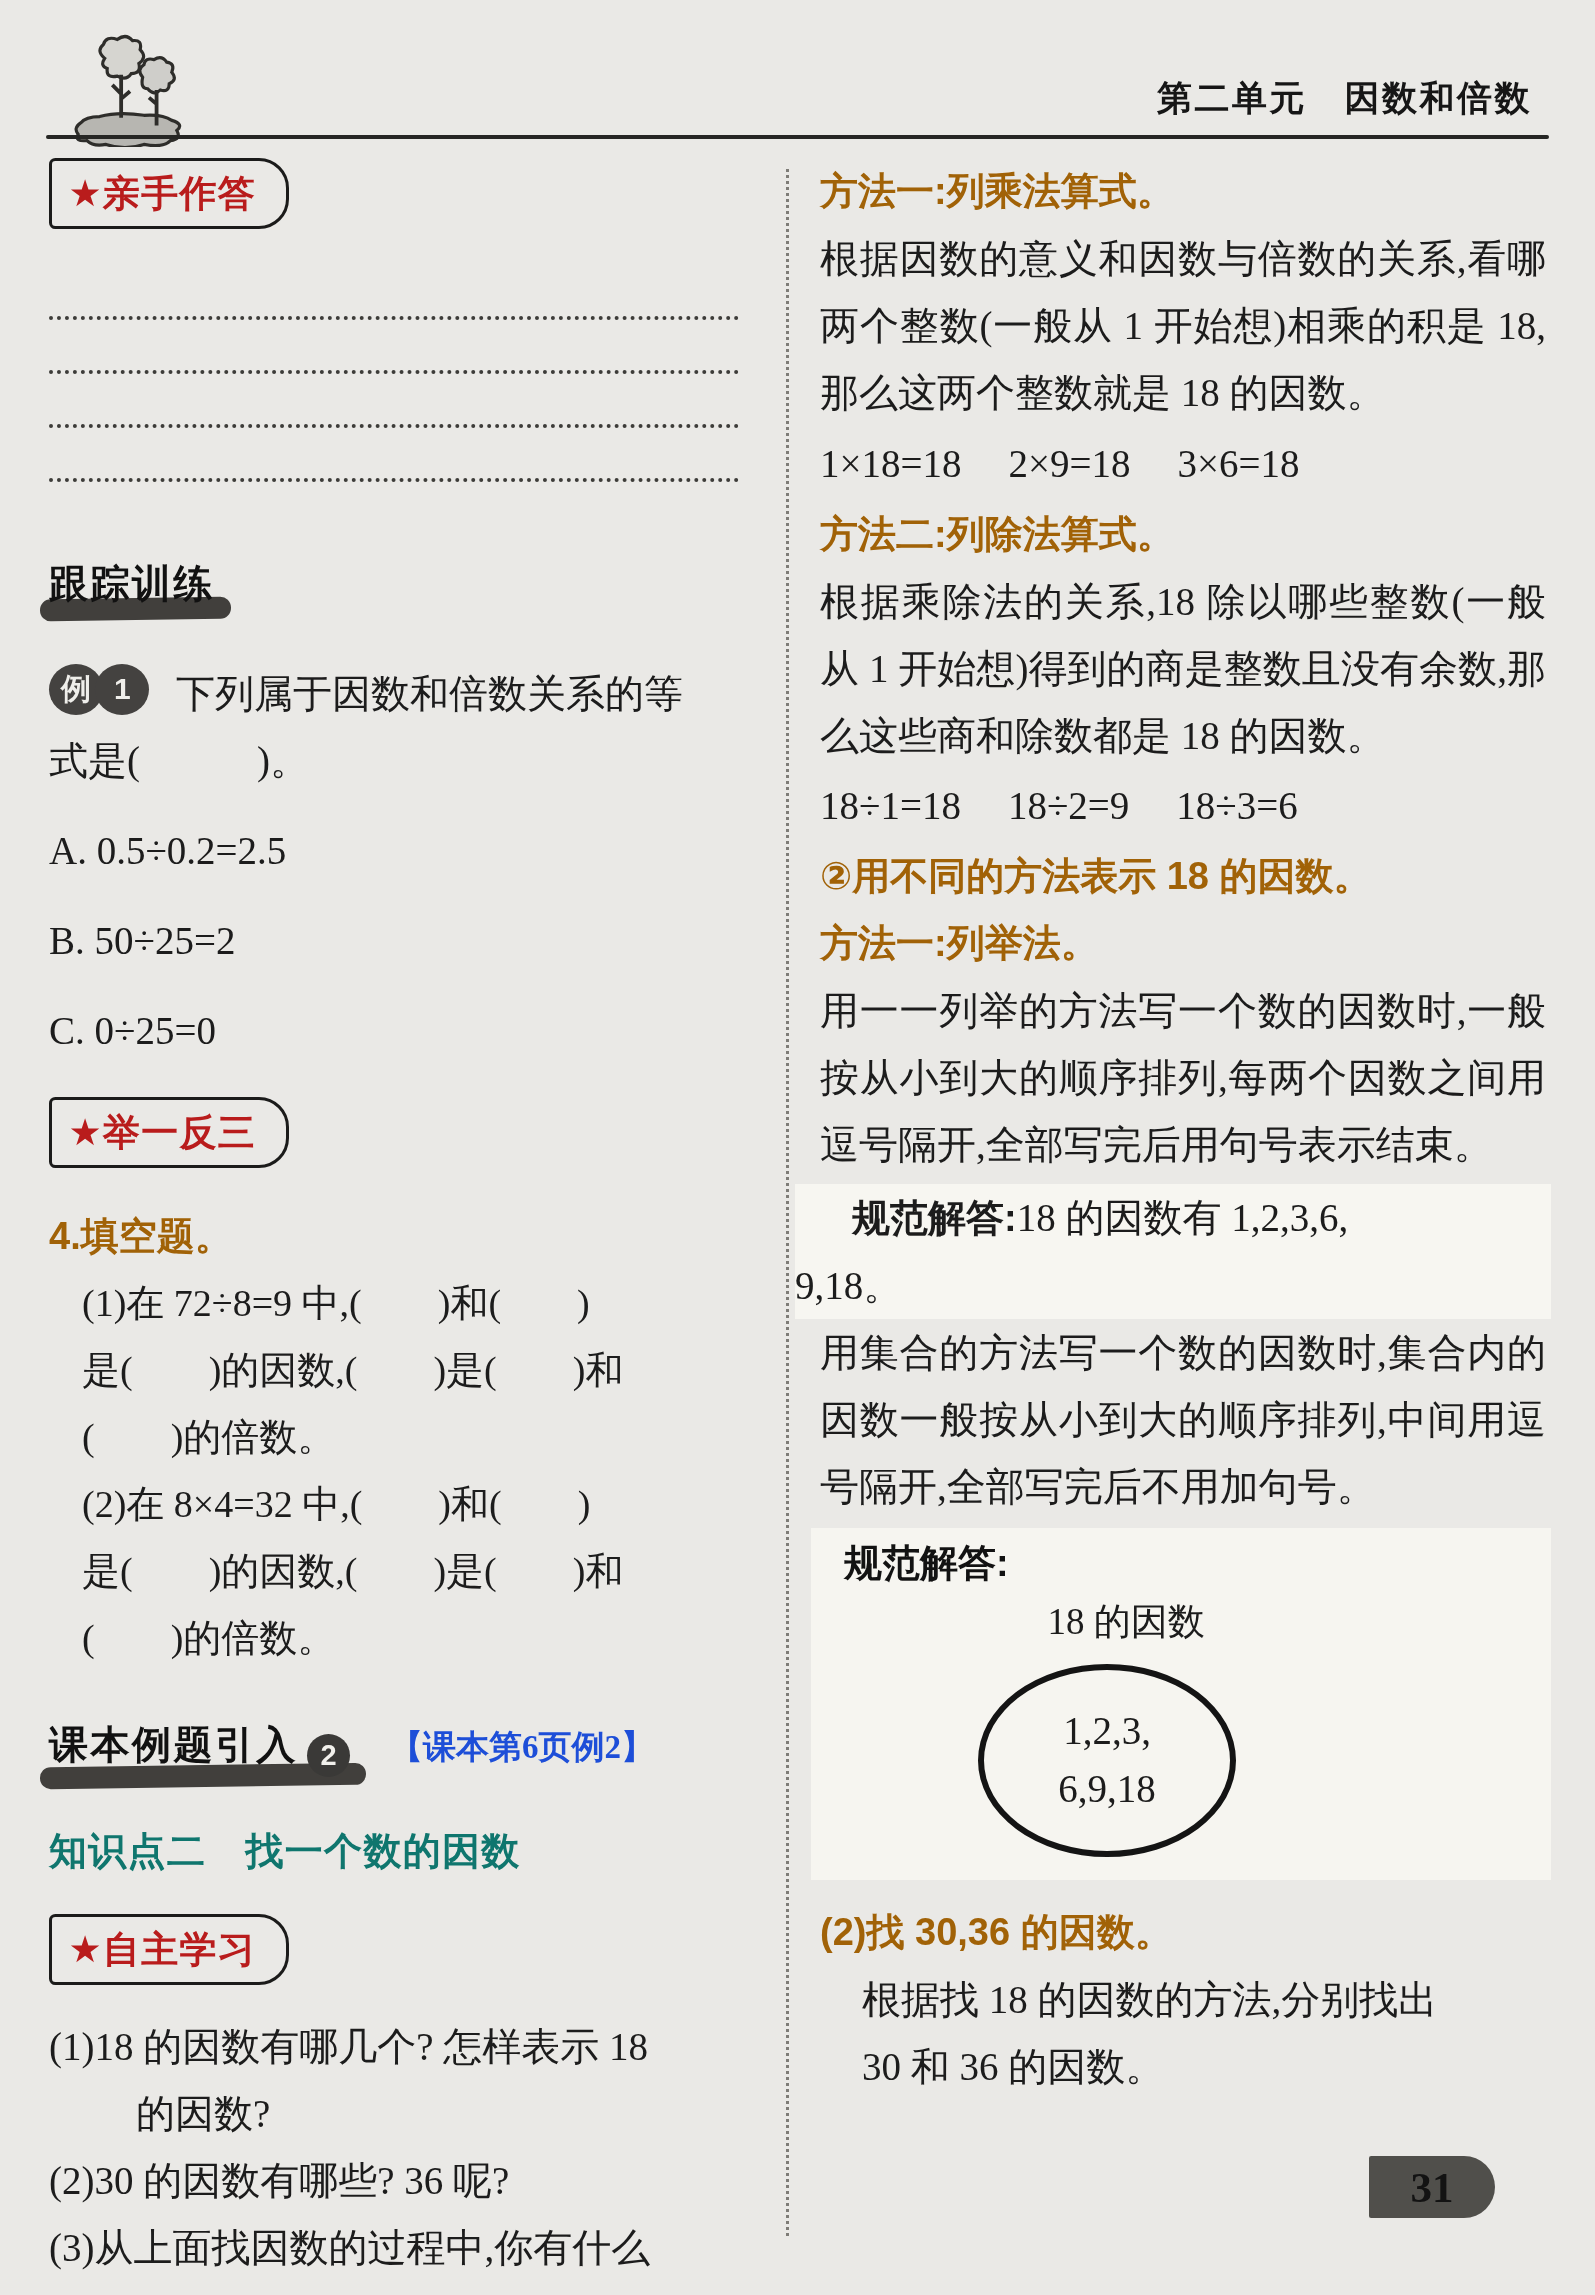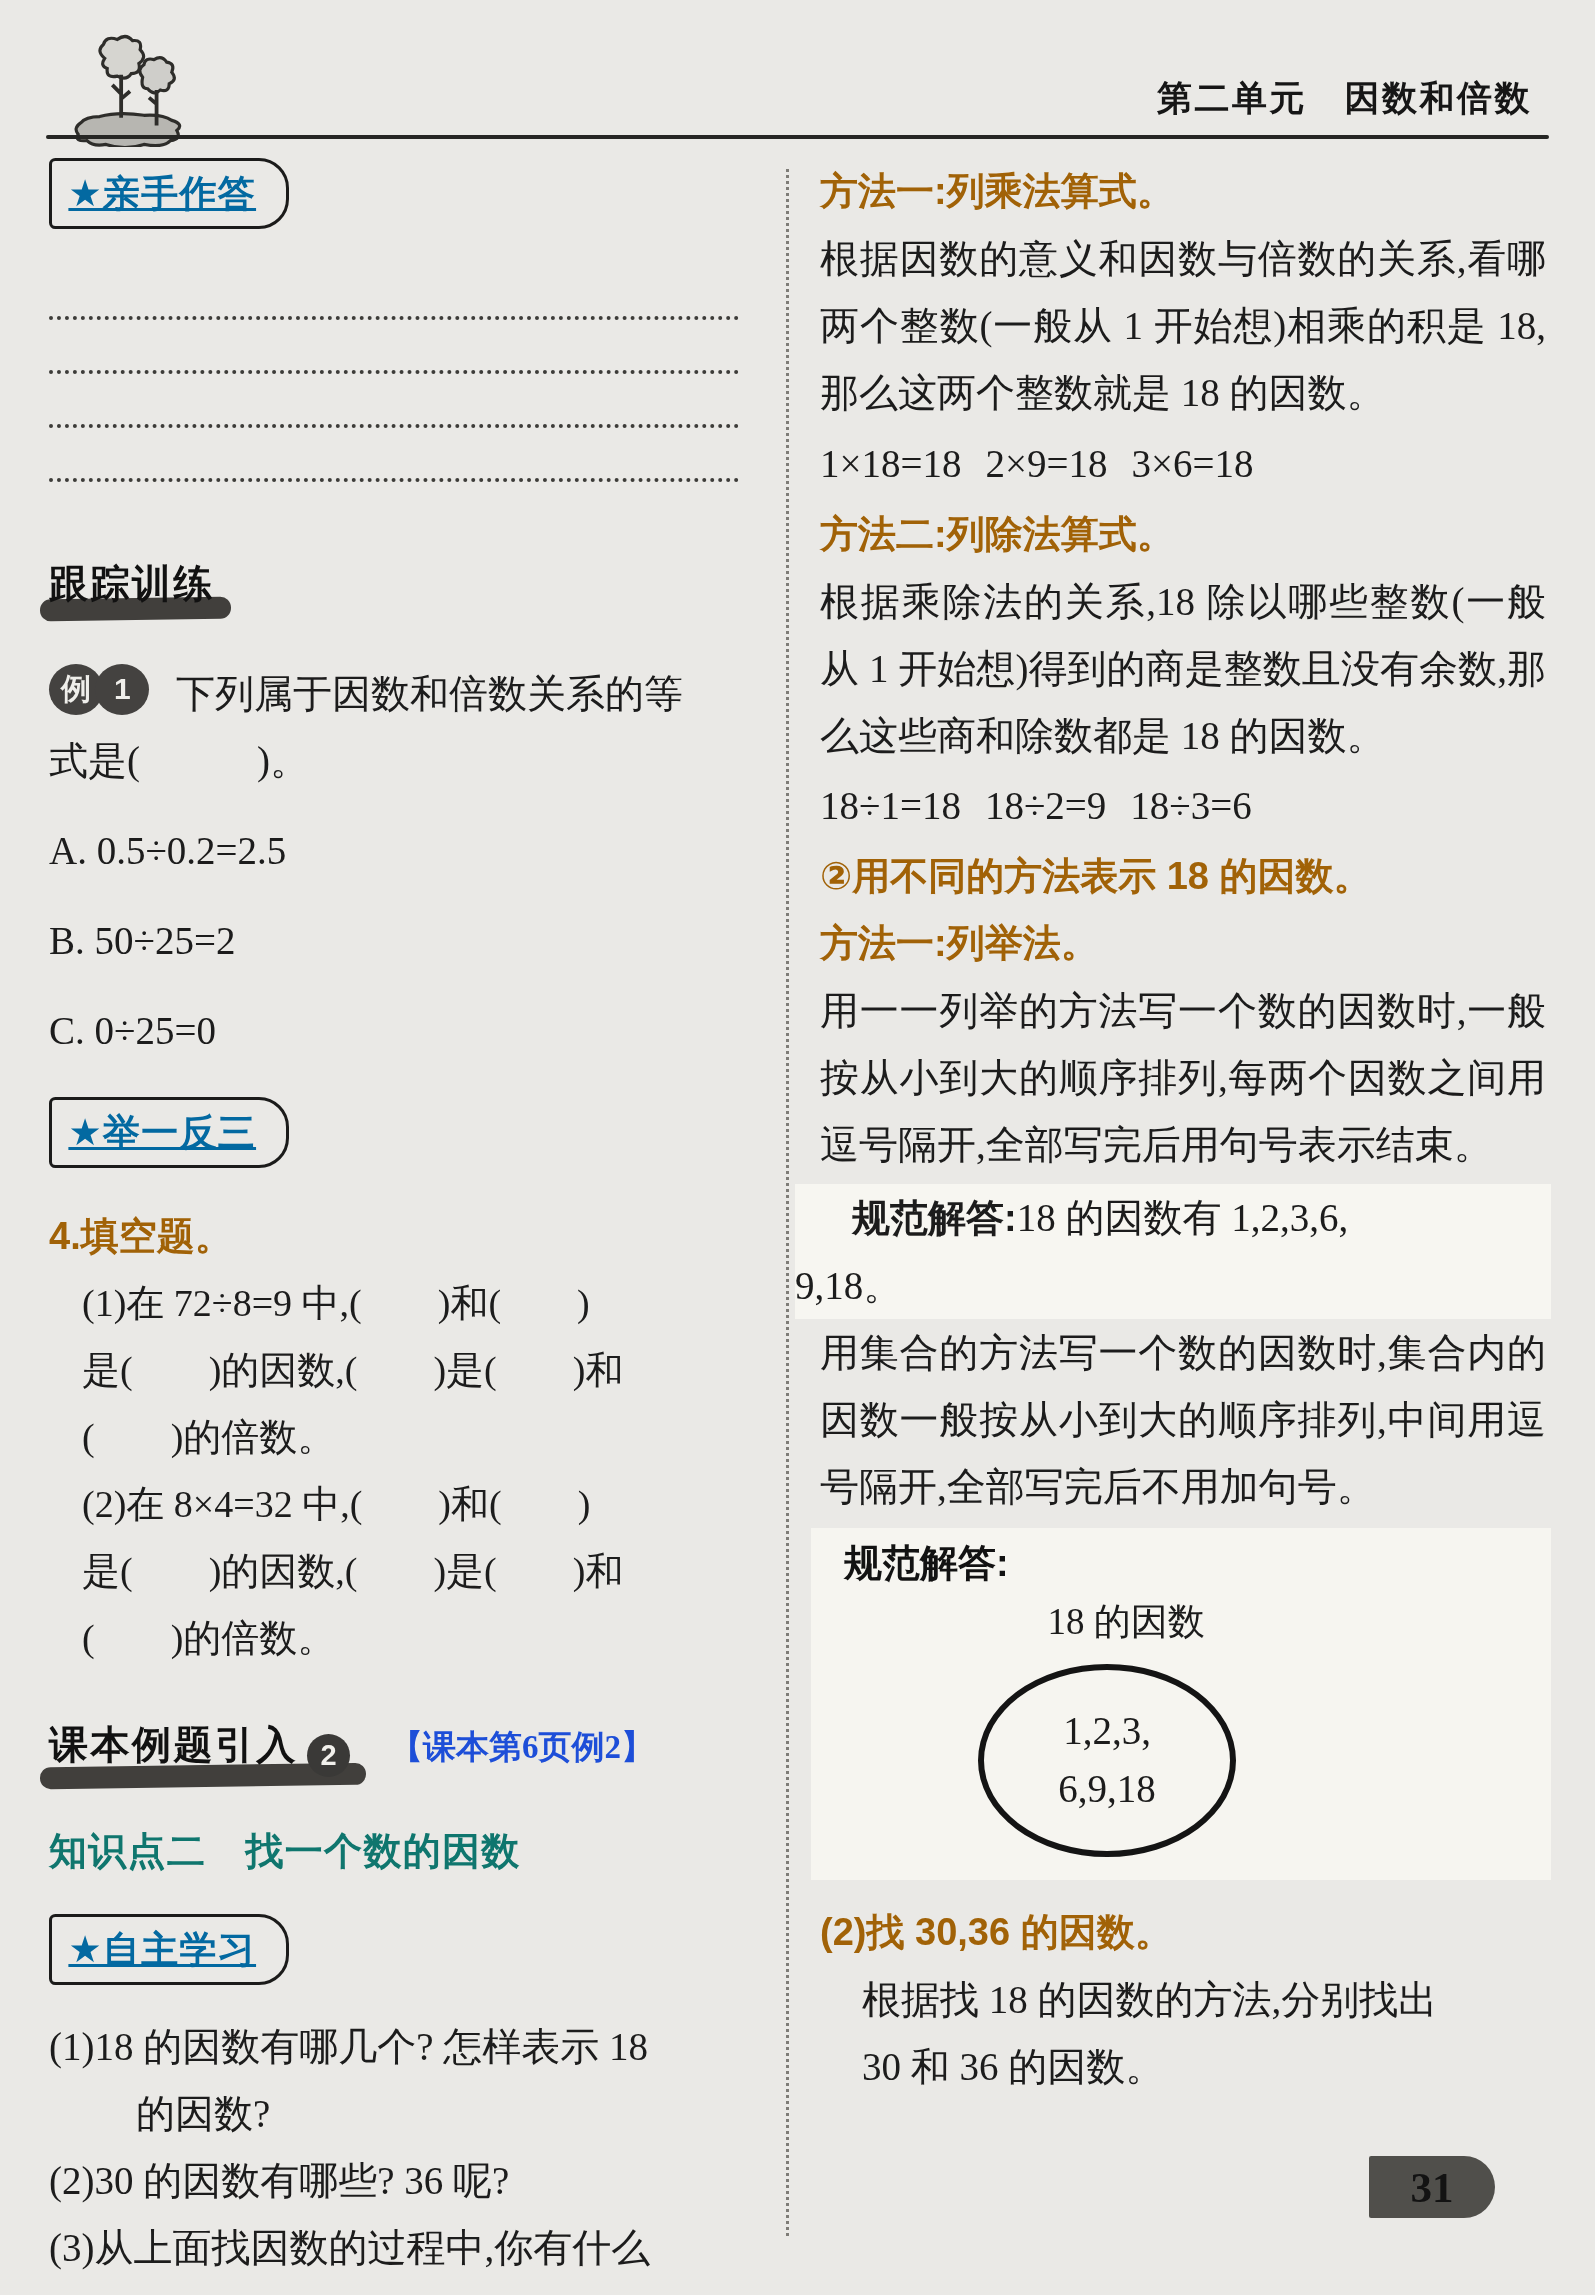--- a/index.html
+++ b/index.html
@@ -36,21 +36,21 @@
     border-left:3.2px dotted #5a5852; opacity:.75;
   }
 
   
   .star-box {
     display:inline-block;
     border:3.8px solid #1b1b1a;
     border-radius:6.3px 30px 30px 6.3px;
     padding:7.6px 30px 7.6px 16.4px;
     font-weight:bold; font-size:37px; letter-spacing:1.3px;
-    background:transparent; color:#0369a1;text-decoration:underline;
+    background:transparent; color:#b91c1c;
   }
   .swoosh { position:relative; display:inline-block; }
   .swoosh .bar {
     position:absolute; left:-8.8px; right:-16.4px; bottom:-8.8px; height:21.5px;
     background:#413f3c; border-radius:10.7px; transform:rotate(-0.8deg);
   }
   .swoosh .txt {
     position:relative; z-index:1; font-weight:bold; font-size:39px;
     letter-spacing:2.5px; color:#111;
   }
@@ -83,21 +83,21 @@
     background:#3a3937; color:#f1f0ec; align-items:center; justify-content:center;
     font-weight:bold; font-size:29px; margin-left:6.3px; vertical-align:middle;
   }
   .tb-ref { font-weight:bold; font-size:33px; white-space:nowrap; color:#1d4ed8; }
   .knowledge-row { margin-top:49px; font-weight:bold; font-size:38px; letter-spacing:1.3px; color:#0f766e; }
   .selfstudy-box-row { margin-top:37px; }
   .selfstudy-lines { margin-top:28px; }
   .selfstudy-lines .body-line.ind { padding-left:87px; }
 
   
-  .eq-row { display:flex; gap:24px; font-size:39px; line-height:67px; margin:3.8px 0; }
+  .eq-row { display:flex; gap:47px; font-size:39px; line-height:67px; margin:3.8px 0; }
   .hl1 {
     background:#f7f6f1; margin:6.3px -5px 0 -25px; padding:0 5px 0 25px;
   }
   .hl1 .l1 { font-size:39px; line-height:67px; white-space:nowrap; padding-left:32px; }
   .hl1 .l1 b { font-family:"Liberation Sans","DejaVu Sans",sans-serif; font-size:38px; }
   .hl1 .l2 { font-size:39px; line-height:67px; margin-left:-25px; }
   .hl2 {
     background:#f6f5f0; margin:7.6px -5px 0 -8.8px; padding:3.8px 5px 23px 8.8px;
   }
   .hl2 .ans-label { font-weight:bold; font-size:38px; line-height:63px; padding-left:24px; color:#121212; }

